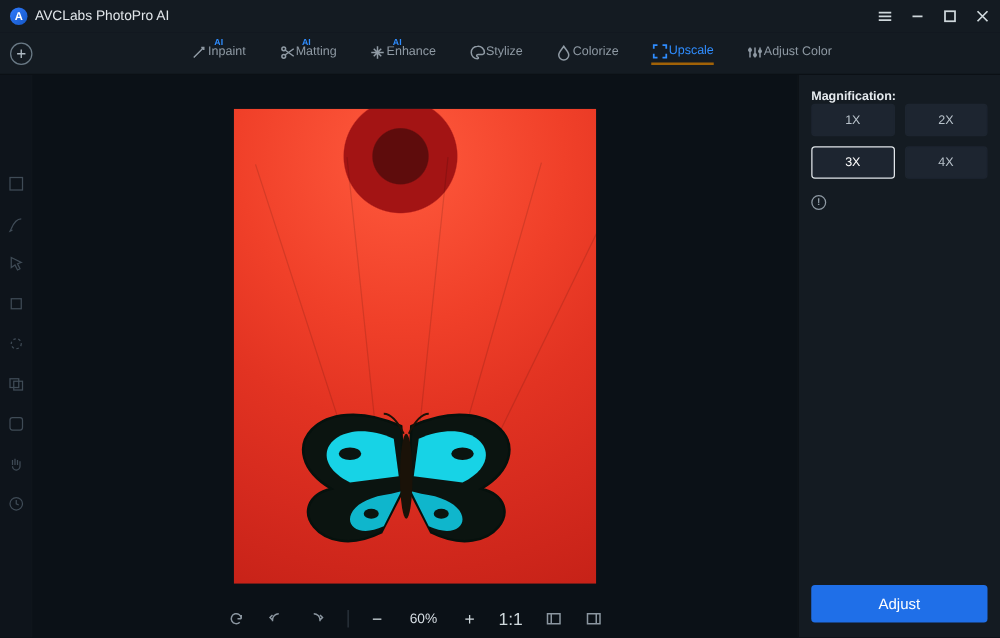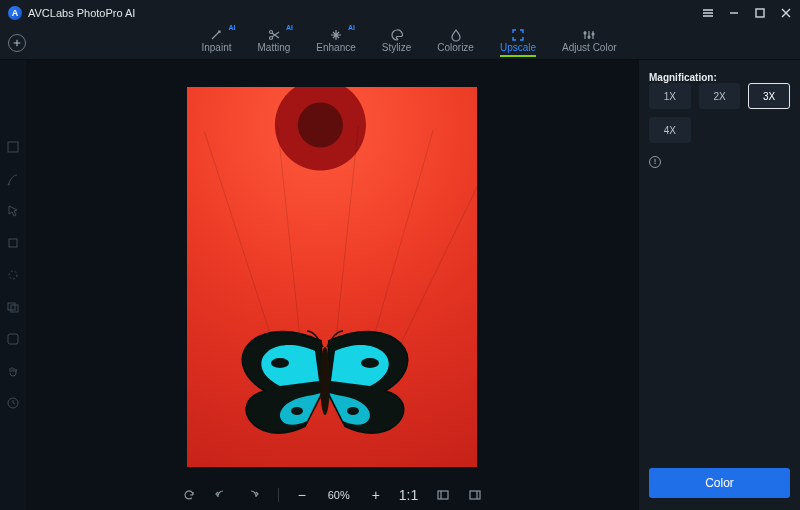--- a/index.html
+++ b/index.html
@@ -60,28 +60,28 @@
     color:#aeb9c2;
     cursor:pointer;
   }
   .tabs {
     margin: 0 auto;
     display: flex;
     gap: 26px;
   }
   .tab {
     display: flex;
-    flex-direction: column;
+    flex-direction: row;
     align-items: center;
     font-size: 10px;
     color: #8f9aa4;
     cursor: pointer;
     padding-bottom: 2px;
   }
-  .tab.active { color: #2f8dff; border-bottom: 2px solid #84cc16; }
+  .tab.active { color: #2f8dff; border-bottom: 2px solid #a16207; }
   .tab .iconwrap { position: relative; height: 14px; display:flex; align-items:center; }
   .tab .iconwrap svg { width: 14px; height: 14px; }
   .tab .ai-badge {
     position: absolute;
     top: -4px; right: -12px;
     font-size: 7px;
     color: #2f8dff;
     font-weight: 600;
   }
 
@@ -166,21 +166,21 @@
     width: 162px;
     background: #141b22;
     border-left: 1px solid #0b1015;
     padding: 12px 10px;
     display: flex;
     flex-direction: column;
   }
   .panel-title { font-size: 10px; font-weight:600; color:#e6ebef; }
   .mag-grid {
     display: grid;
-    grid-template-columns: 1fr 1fr 1fr;
+    grid-template-columns: 1fr 1fr;
     gap: 8px;
   }
   .mag-btn {
     height: 26px;
     background: #1d2530;
     border: 1px solid #1d2530;
     border-radius: 3px;
     display:flex; align-items:center; justify-content:center;
     font-size: 10px; color:#b8c2ca;
     cursor:pointer;
@@ -427,15 +427,15 @@
     <div class="panel-title">Magnification:</div>
     <div class="mag-grid" id="mag-grid">
         <div class="mag-btn">1X</div>
         <div class="mag-btn">2X</div>
         <div class="mag-btn selected">3X</div>
         <div class="mag-btn">4X</div>
       </div>
     <div class="info">
       <div class="info-icon">!</div>
     </div>
-    <div class="apply-btn">Color</div>
+    <div class="apply-btn">Adjust</div>
   </div>
 </div>
 
 </body></html>

